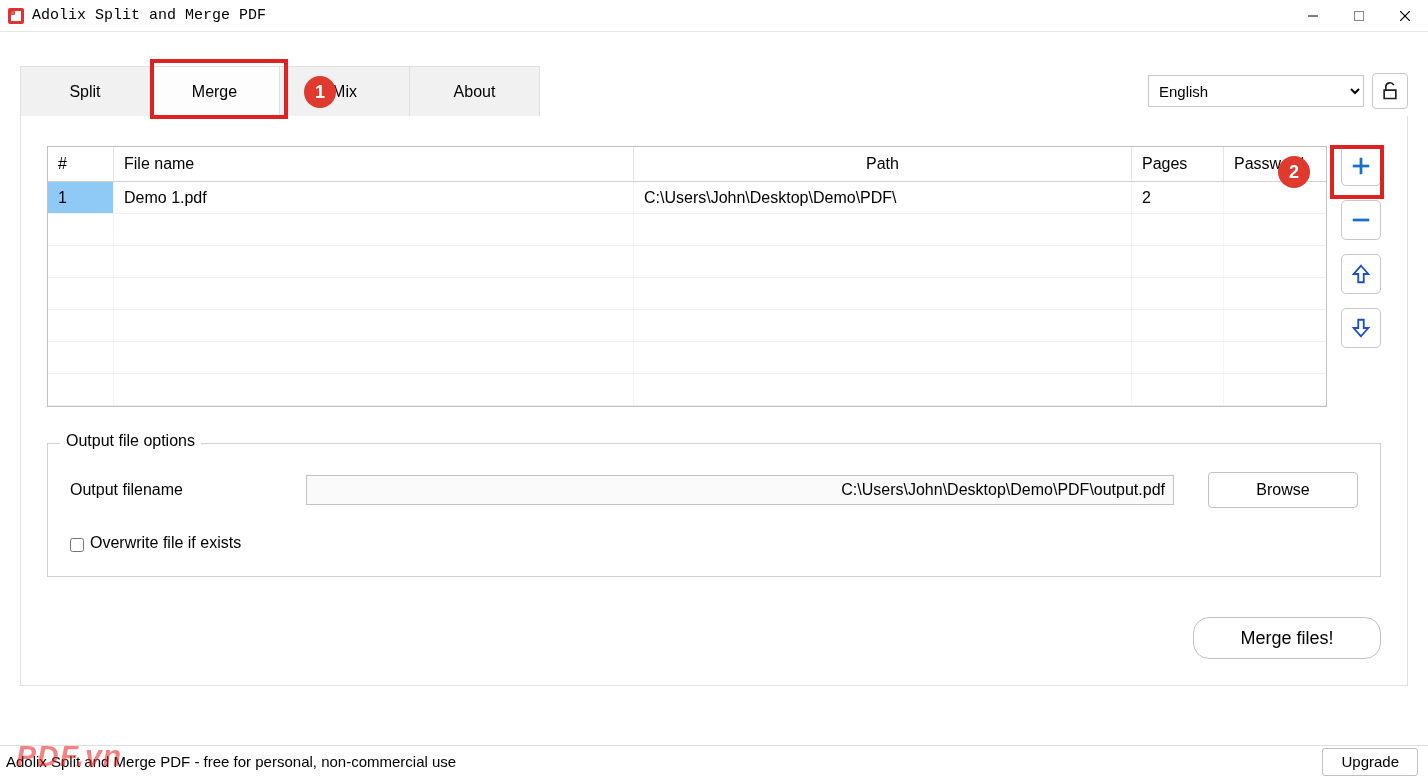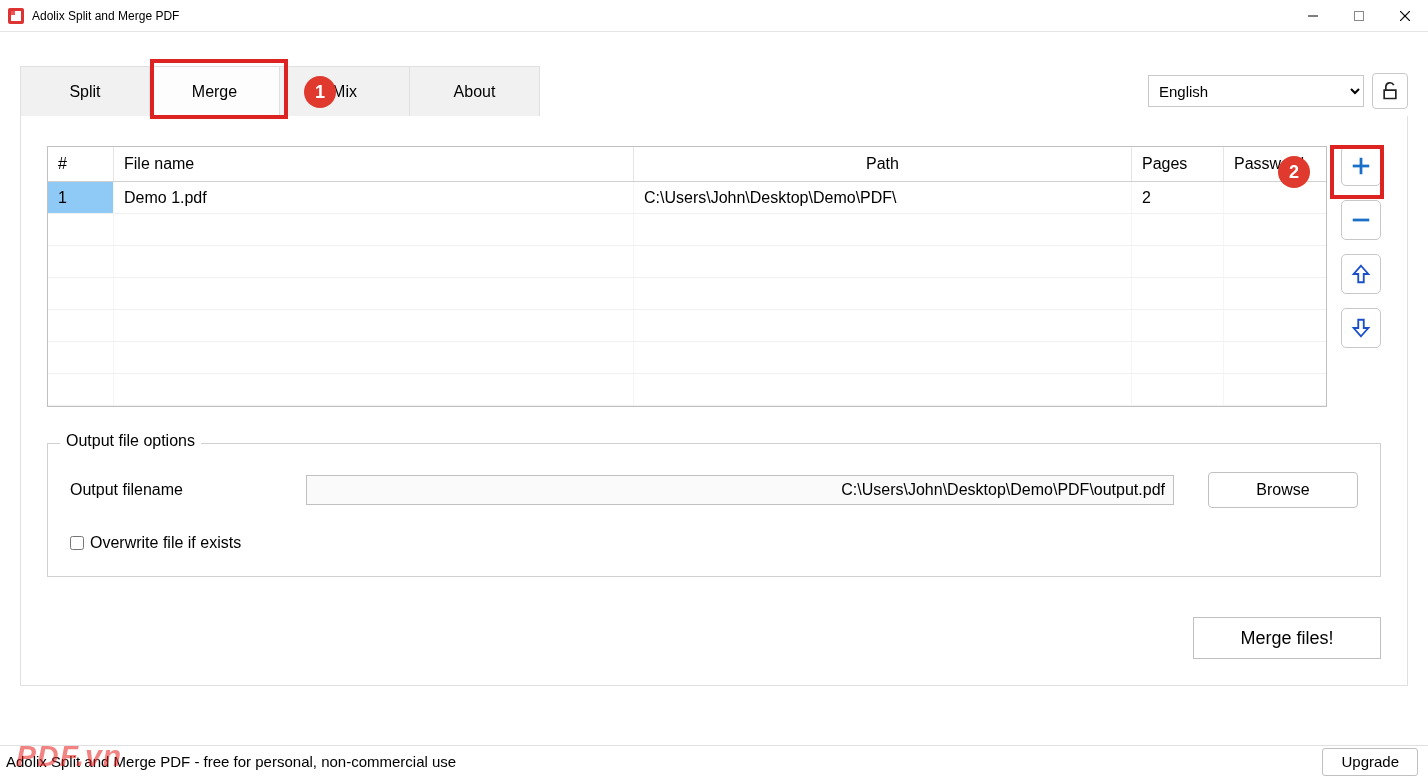--- a/index.html
+++ b/index.html
@@ -1,21 +1,21 @@
 <!DOCTYPE html>
 <html><head>
 <meta charset="utf-8">
 <style>
 * { box-sizing: border-box; margin: 0; padding: 0; }
 body { font-family: "Segoe UI", Arial, sans-serif; font-size: 14px; background: #fff; color: #000; width: 1428px; height: 777px; overflow: hidden; position: relative; }
 
 
 .titlebar { height: 32px; display: flex; align-items: center; padding: 0 0 0 8px; background: #fff; border-bottom: 1px solid #e5e5e5;}
 .titlebar .appicon { width: 16px; height: 16px; margin-right: 8px; }
-.titlebar .title { font-size: 12px; flex: 0 0 auto; }
+.titlebar .title { font-size: 15px; flex: 0 0 auto; font-family: Liberation Mono, monospace; }
 .titlebar .spacer { flex: 1; }
 .titlebar .winbtn { width: 46px; height: 32px; display: flex; align-items: center; justify-content: center; }
 .titlebar .winbtn svg { width: 10px; height: 10px; }
 
 .content { padding: 34px 20px 12px 20px; }
 
 
 .tabrow { display: flex; align-items: center; }
 .tabs { display: flex; height: 50px; }
 .tab { width: 130px; display: flex; align-items: center; justify-content: center; font-size: 16px; background: #fdfdfd; border: 1px solid #e0e0e0; border-bottom: none; position: relative; }
@@ -47,21 +47,21 @@
 .sidebtn svg { width: 22px; height: 22px; }
 
 
 .fieldset { border: 1px solid #d0d0d0; margin-top: 36px; padding: 18px 22px 24px 22px; position: relative;}
 .legend { position: absolute; top: -12px; left: 12px; background: #fff; padding: 0 6px; font-size: 16px;}
 .row { display: flex; align-items: center; margin-top: 10px;}
 .lbl { width: 236px; font-size: 16px;}
 .pathinput { flex: 1; height: 30px; padding: 2px 8px; font-size: 16px; border: 1px solid #c0c0c0; background: #fafafa; text-align: right;}
 .browse { width: 150px; height: 36px; margin-left: 34px; border: 1px solid #c0c0c0; background: #fff; font-size: 16px; border-radius: 4px;}
 .chk { margin-right: 6px; width: 14px; height: 14px;}
-.mergebtn { float: right; margin-top: 40px; width: 188px; height: 42px; border: 1px solid #c0c0c0; background: #fff; font-size: 18px; border-radius: 0;}
+.mergebtn { float: right; margin-top: 40px; width: 188px; height: 42px; border: 1px solid #c0c0c0; background: #fff; font-size: 18px; border-radius: 16px;}
 
 
 .statusbar { position: absolute; left: 0; right: 0; bottom: 0; height: 32px; display: flex; align-items: center; padding: 0 10px 0 6px; font-size: 15px; border-top: 1px solid #e0e0e0; background: #fff;}
 .statusbar .spacer { flex: 1; }
 .upgrade { height: 28px; padding: 0 18px; border: 1px solid #c0c0c0; background: #fff; font-size: 15px; border-radius: 3px;}
 
 
 .watermark { position: absolute; left: 16px; bottom: 4px; font-size: 30px; font-weight: 800; color: rgba(230,30,30,0.55); letter-spacing: 1px; pointer-events: none; font-style: italic;}
 
 
@@ -204,21 +204,21 @@
     </div>
 
     <div class="fieldset">
       <div class="legend">Output file options</div>
       <div class="row">
         <div class="lbl">Output filename</div>
         <input class="pathinput" value="C:\Users\John\Desktop\Demo\PDF\output.pdf" style="">
         <button class="browse">Browse</button>
       </div>
       <div class="row" style="margin-top:26px;">
-        <label style="display:flex;align-items:center;font-size:16px;">
+        <label style="display:flex;align-items:flex-end;font-size:16px;">
           <input type="checkbox" class="chk" style="">
           <span>Overwrite file if exists</span>
         </label>
       </div>
     </div>
 
     <button class="mergebtn">Merge files!</button>
     <div style="clear:both"></div>
   </div>
 </div>

